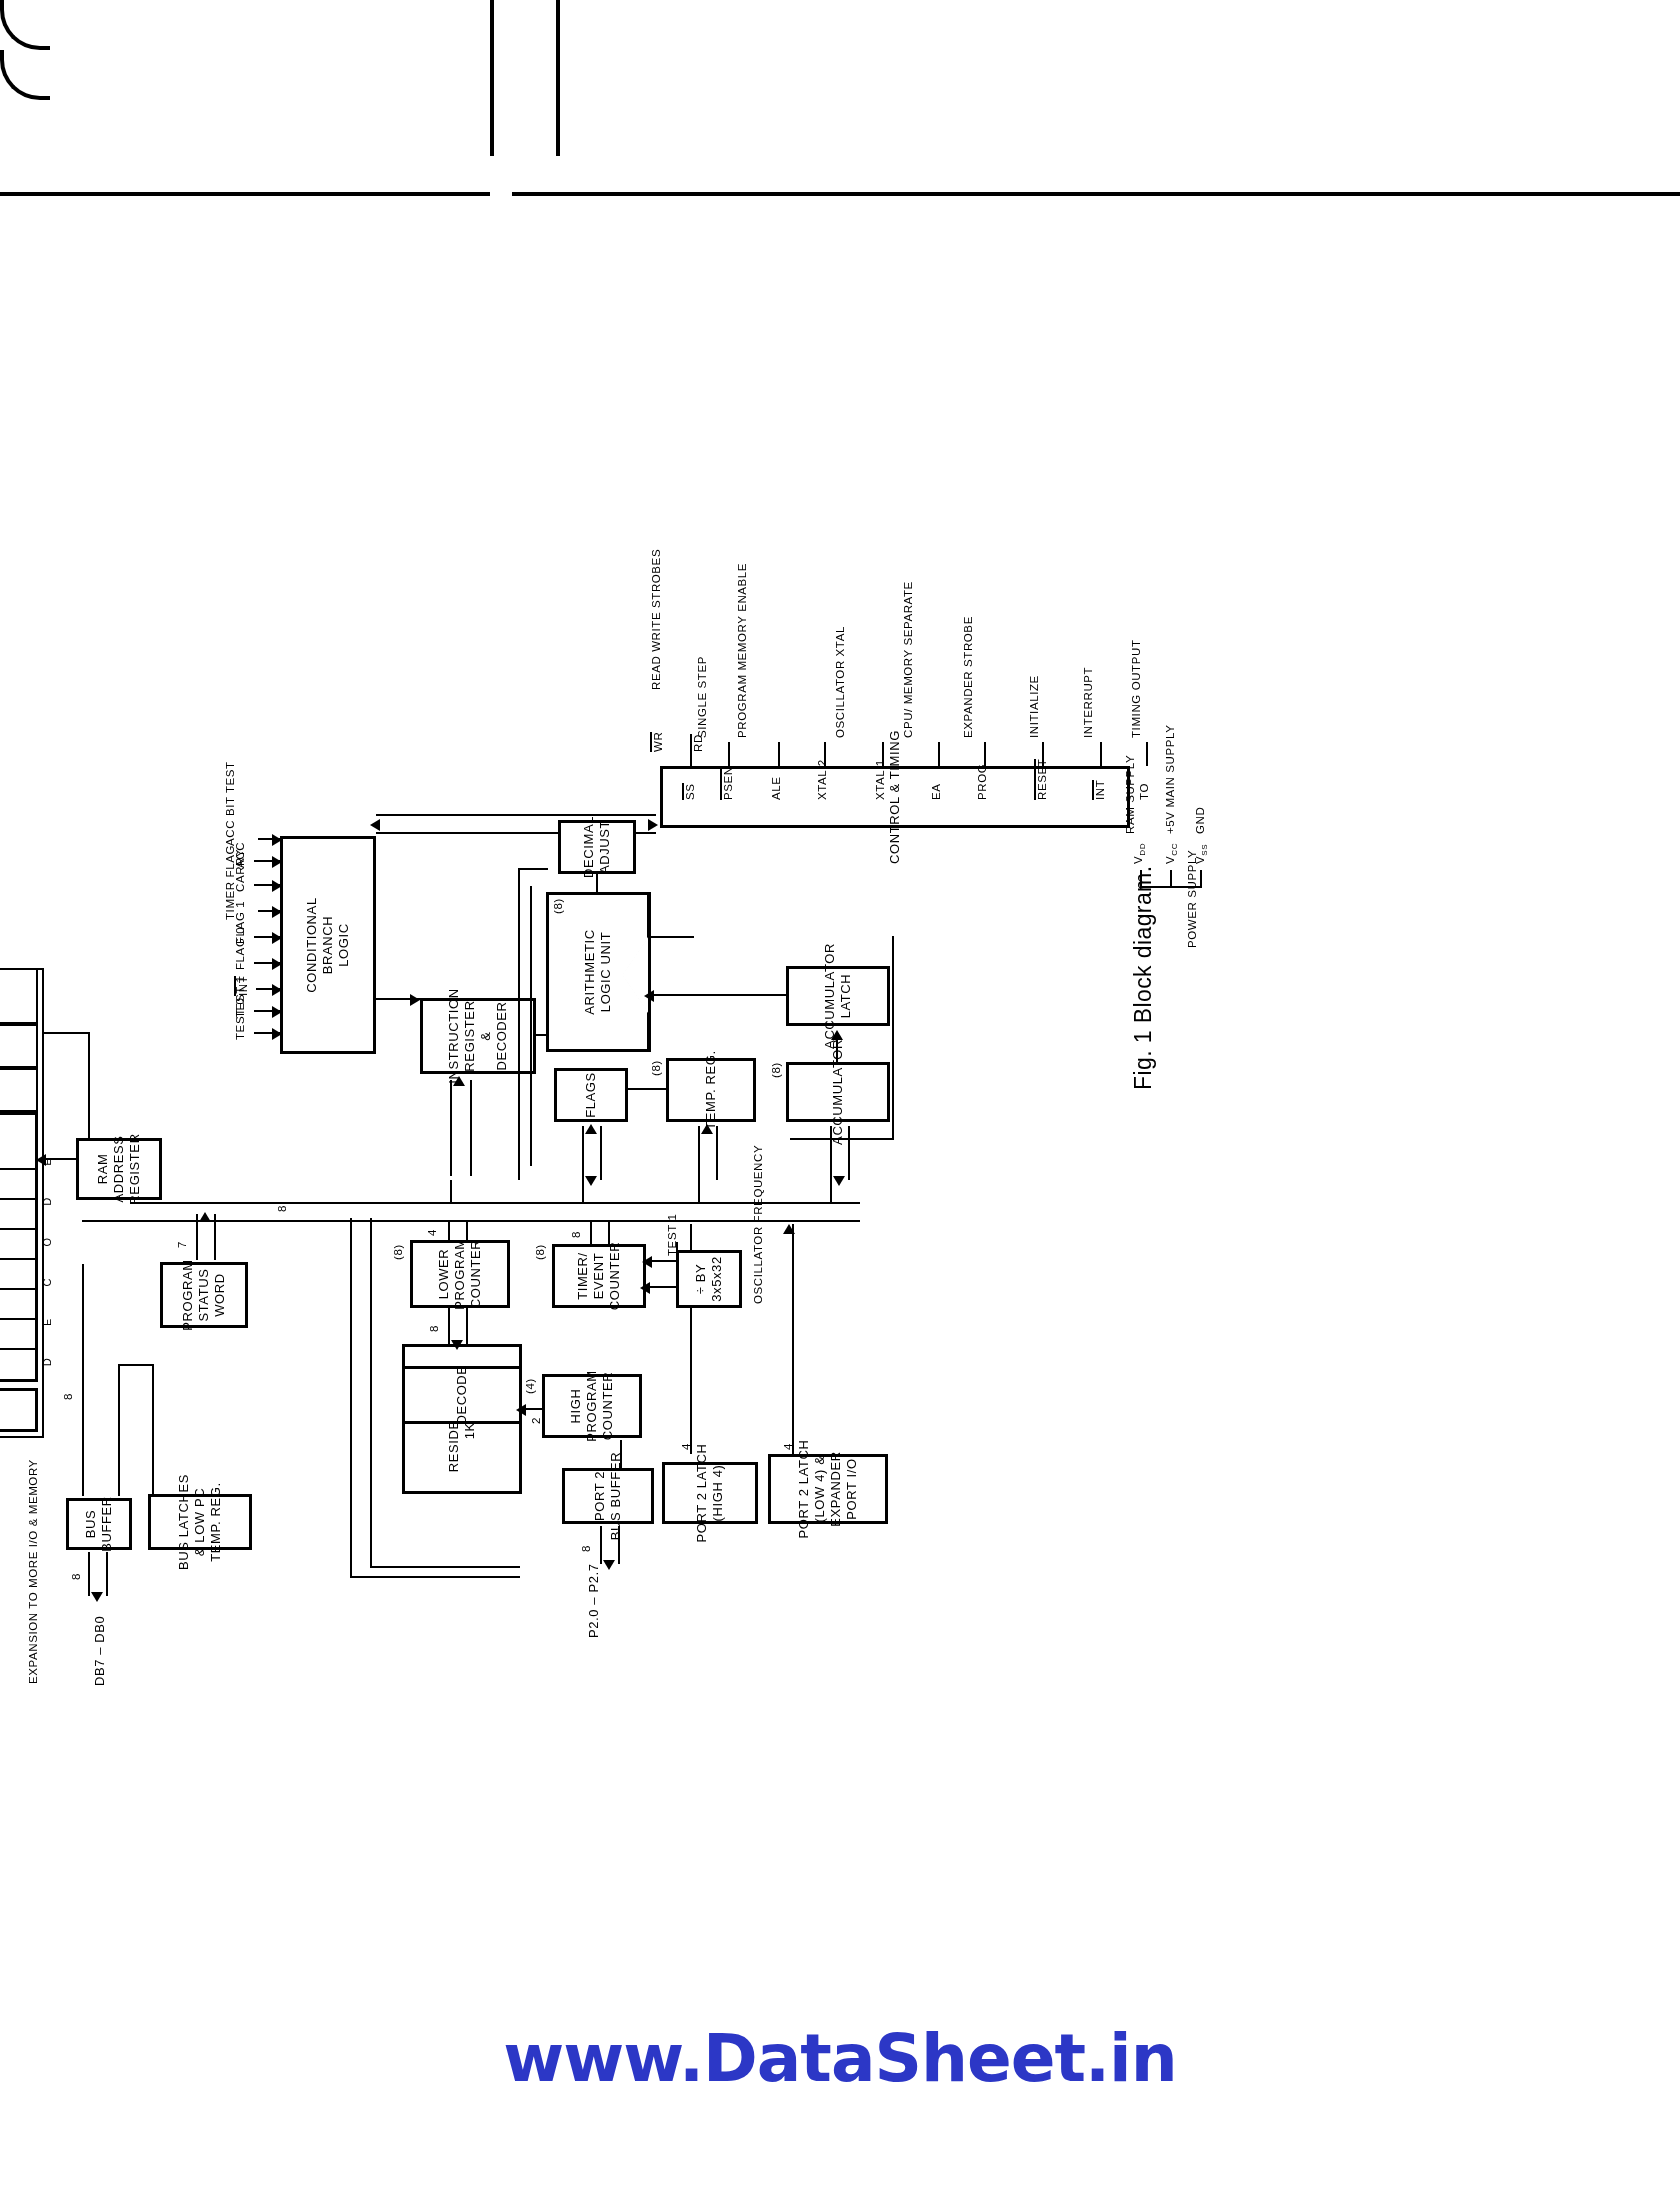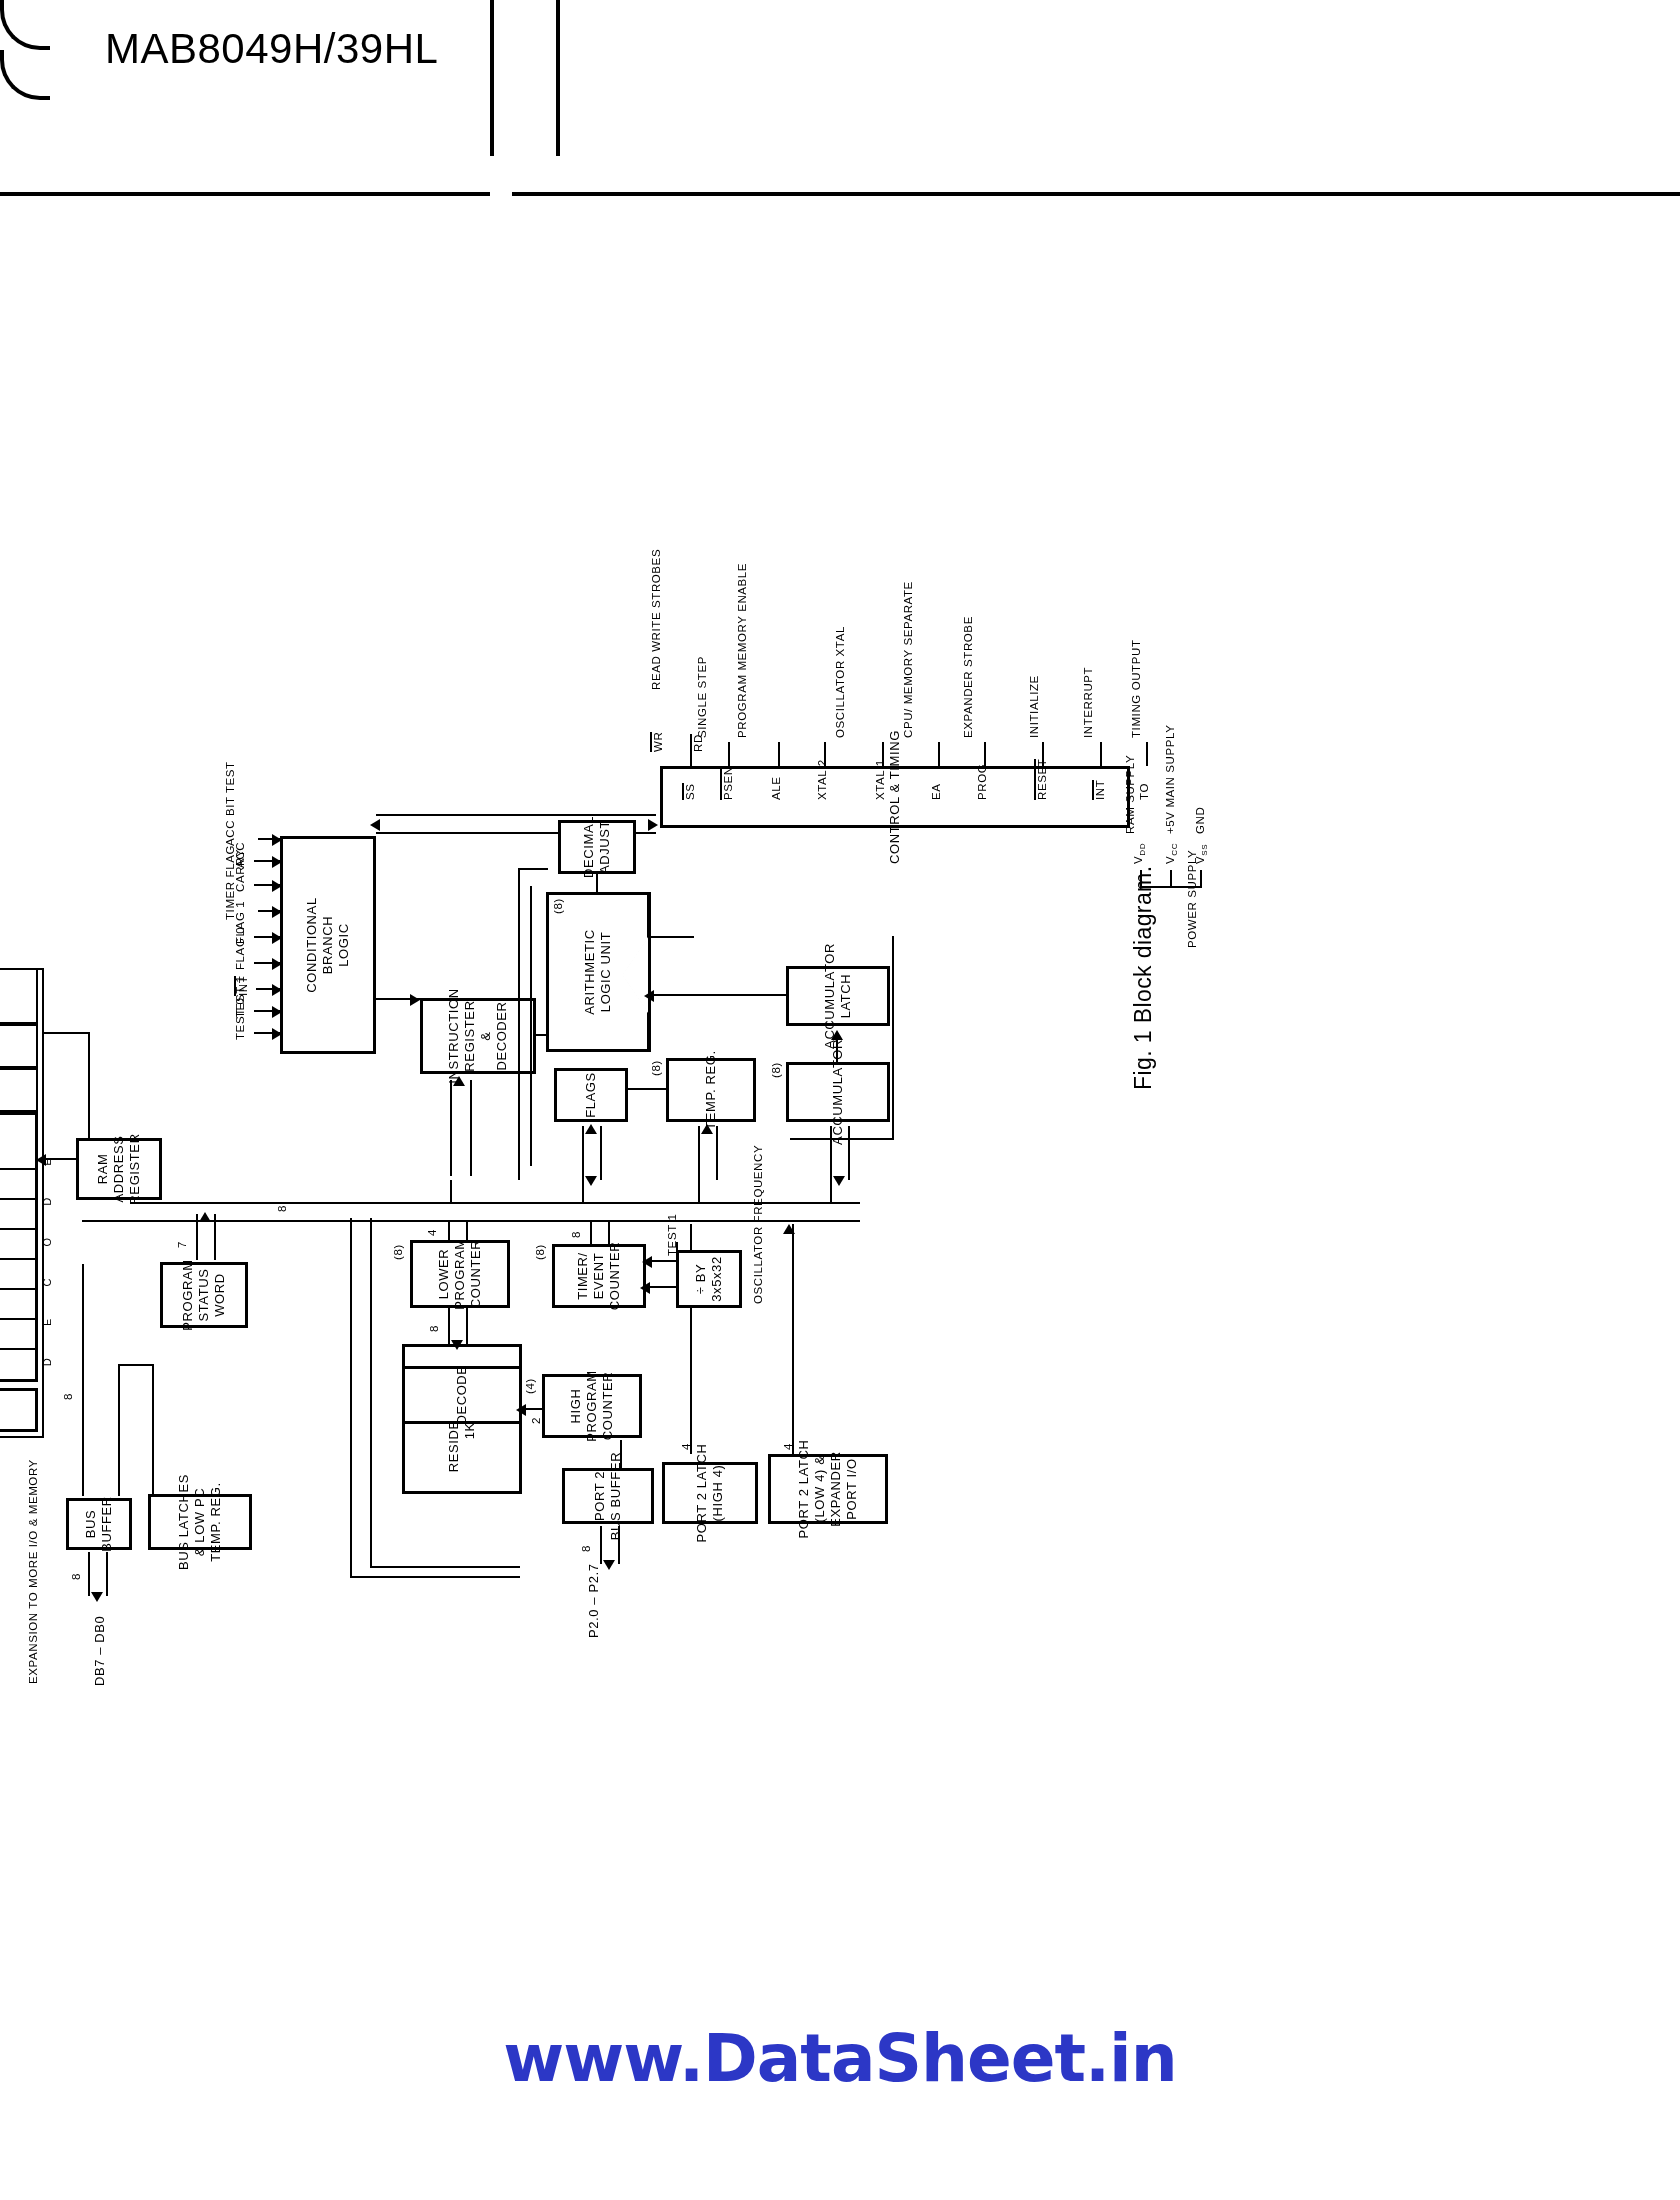--- a/index.html
+++ b/index.html
@@ -65,21 +65,20 @@
   
   #watermark{position:absolute;left:0;top:2020px;width:1680px;text-align:center;
              font-family:"DejaVu Sans",sans-serif;font-weight:bold;font-size:66px;
              color:#2c37c6;letter-spacing:-1px;}
 </style>
 </head>
 <body>
 
 <div id="header">
   <div id="header-titles">
-    <div>MAB8049H/39HL</div>
   </div>
   <div class="hdr-line" id="hdr-h"></div>
   <div id="hdr-corner"></div>
   <div class="hdr-line" id="hdr-v1"></div>
   <div class="hdr-line" id="hdr-h2"></div>
   <div id="hdr-corner2"></div>
   <div class="hdr-line" id="hdr-v2"></div>
 </div>
 
 <div id="diagram">

